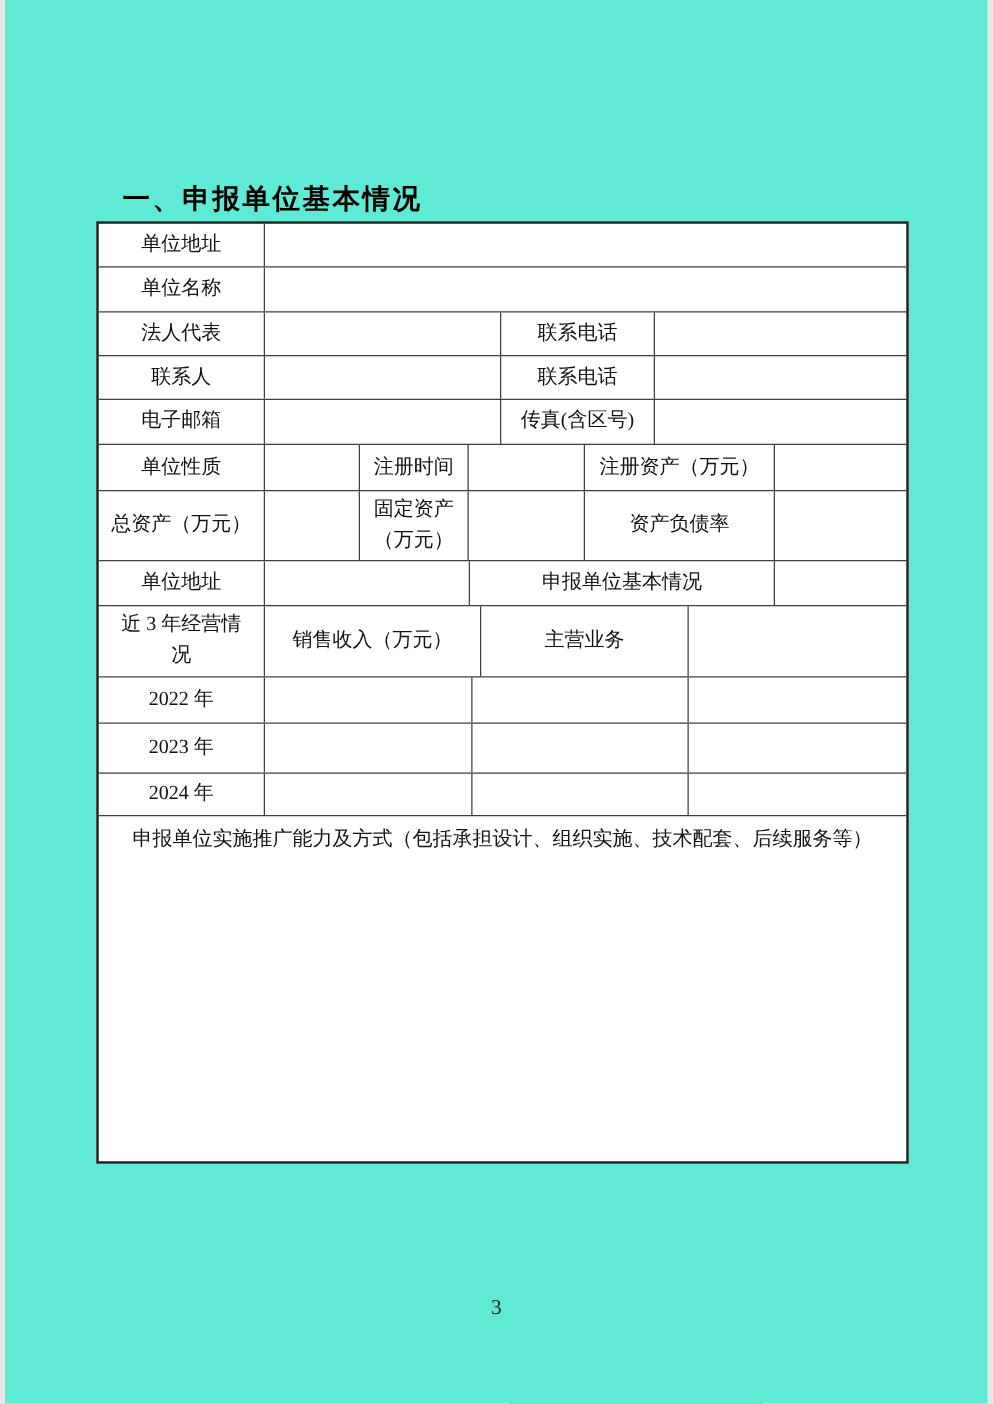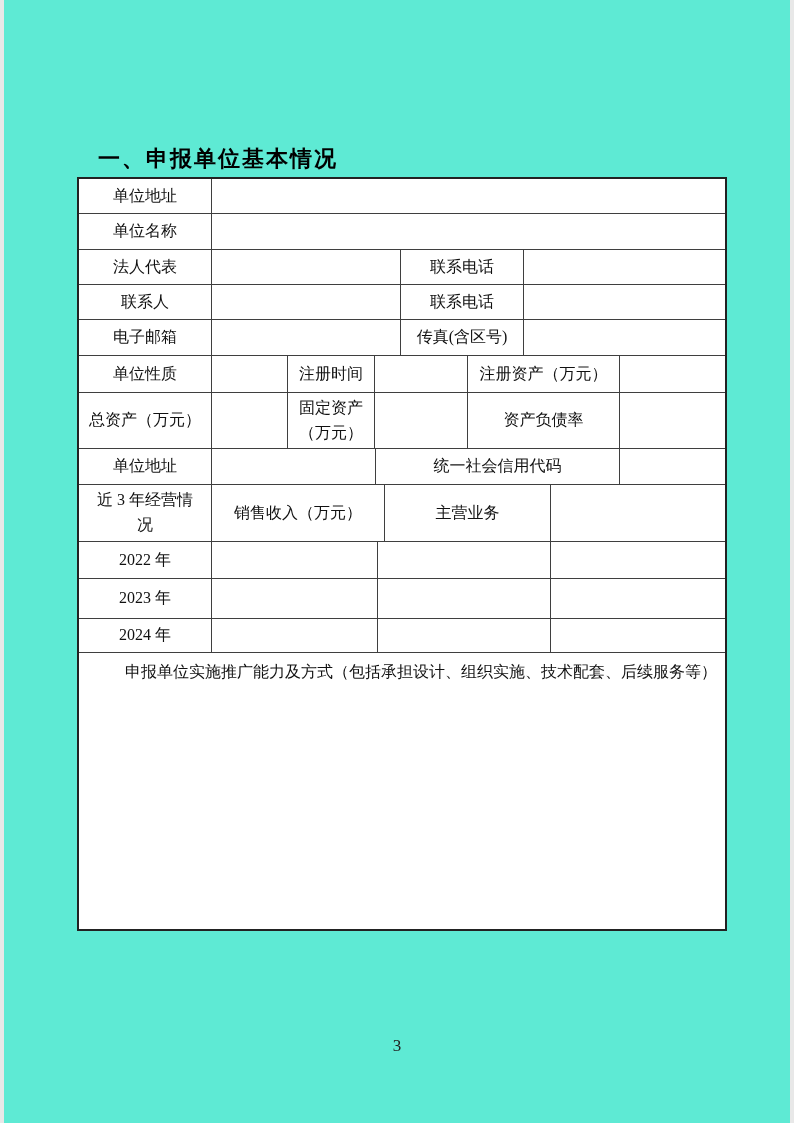--- a/index.html
+++ b/index.html
@@ -43,21 +43,21 @@
     font-size:16px;
     line-height:1.55;
     padding:0 2px;
     overflow:hidden;
   }
   .c.nr{border-right:none;}
   .c.small{font-size:15px;letter-spacing:-0.5px;}
   .c.narrowpad{padding:0 13px;}
   .bigcell{
     display:block;
-    text-align:right;
+    text-align:center;
     padding:7px 8px;
     font-size:16px;
     line-height:1.45;
   }
   .pageno{
     position:absolute;
     left:0;right:0;
     top:1036px;
     text-align:center;
     font-size:17px;
@@ -119,21 +119,21 @@
       <div class="c" style="width:76px"></div>
       <div class="c" style="width:87px">固定资产（万元）</div>
       <div class="c" style="width:93px"></div>
       <div class="c" style="width:152px">资产负债率</div>
       <div class="c nr" style="width:105px"></div>
     </div>
 
     <div class="row" style="height:36px">
       <div class="c" style="width:133px">单位地址</div>
       <div class="c" style="width:164px"></div>
-      <div class="c" style="width:244px">统一社会信用代码</div>
+      <div class="c" style="width:244px">申报单位基本情况</div>
       <div class="c nr" style="width:105px"></div>
     </div>
 
     <div class="row" style="height:57px">
       <div class="c narrowpad" style="width:133px">近 3 年经营情况</div>
       <div class="c" style="width:173px">销售收入（万元）</div>
       <div class="c" style="width:166px">主营业务</div>
     </div>
 
     <div class="row" style="height:37px">

